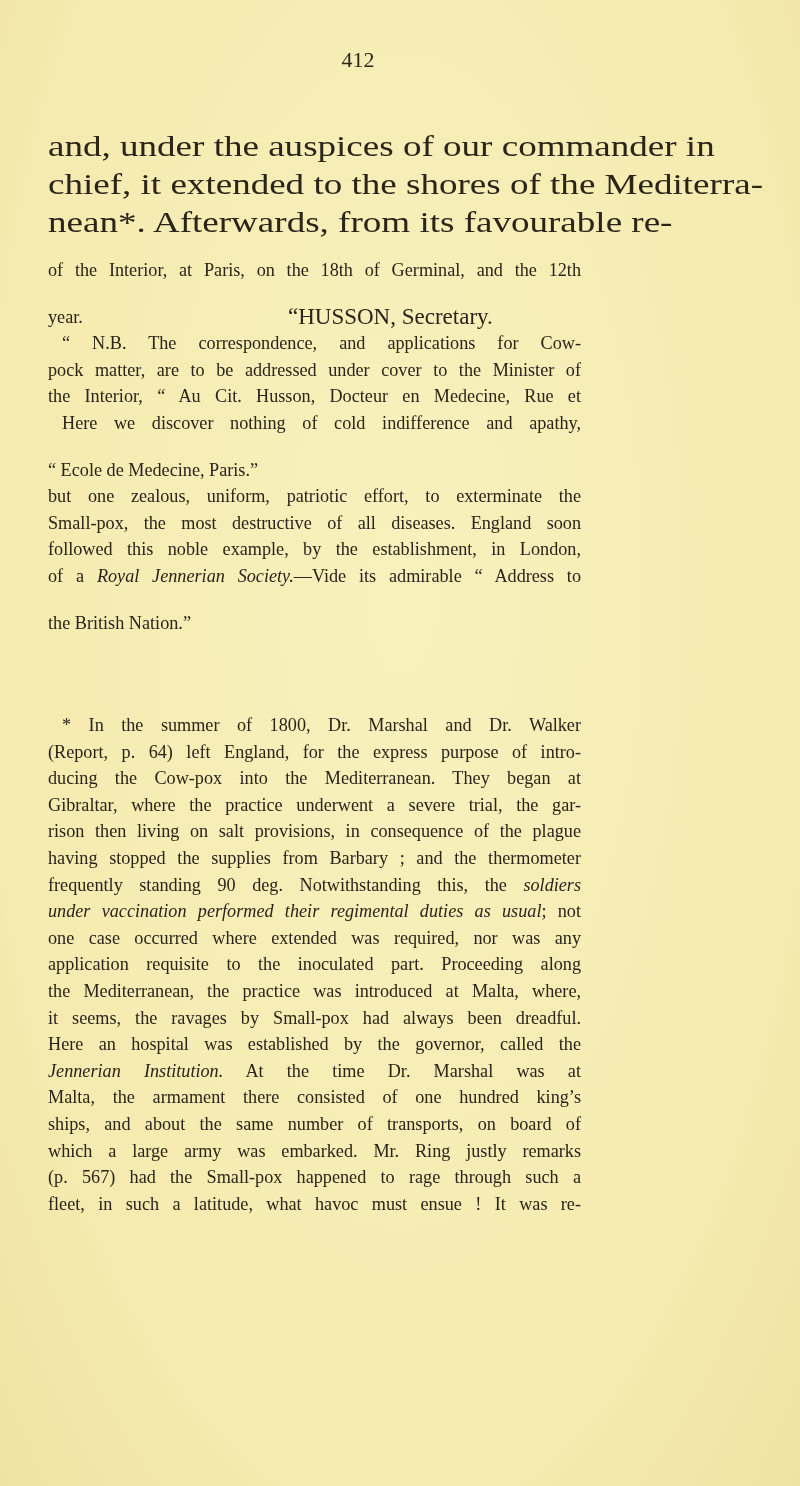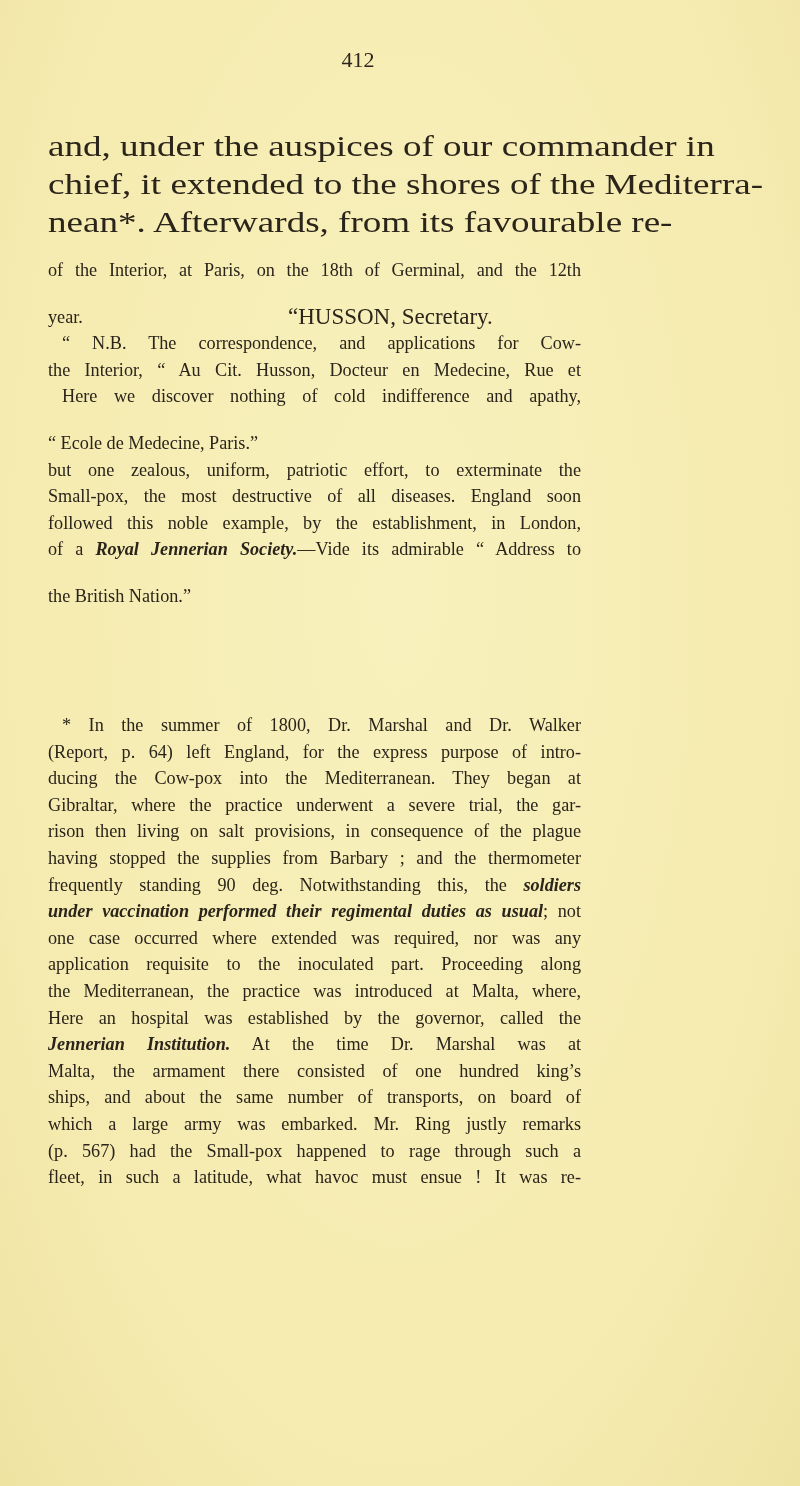--- a/index.html
+++ b/index.html
@@ -26,40 +26,41 @@
     position: absolute; left: 48px; width: 533px;
     font-size: 18.2px; line-height: 26.6px;
     transform-origin: 0 0; transform: scaleX(1.0);
   }
   .note-block .line { display: block; white-space: nowrap; text-align: justify; text-align-last: justify; height: 26.6px; }
   .note-block .line.last { text-align-last: left; margin-top: 20px; }
   .note-top { top: 257px; }
   .note-footnote { top: 712px; }
   .ind { padding-left: 14px; }
   .ind2 { padding-left: 14px; }
-  i { font-style: italic; font-weight: bold; }
+  i { font-style: italic; }
 </style>
 </head>
 <body>
 
 <div class="page-number">412</div>
 
 <div class="main-text">
   <span class="line">and, under the auspices of our commander in</span>
   <span class="line">chief, it extended to the shores of the Mediterra-</span>
   <span class="line">nean*.  Afterwards, from its favourable re-</span>
 </div>
 
 <div class="note-block note-top">
   <span class="line">of the Interior, at Paris, on the 18th of Germinal, and the 12th</span>
   <span class="line last" style="position:relative">
     <span>year.</span>
     <span style="position:absolute;left:240px;font-size:23px;">“HUSSON, Secretary.</span>
   </span>
   <span class="line ind">“ N.B. The correspondence, and applications for Cow-</span>
+  <span class="line">pock matter, are to be addressed under cover to the Minister of</span>
   <span class="line">the Interior, “ Au Cit. Husson, Docteur en Medecine, Rue et</span>
   <span class="line ind">Here we discover nothing of cold indifference and apathy,</span>
   <span class="line last">“ Ecole de Medecine, Paris.”</span>
   <span class="line">but one zealous, uniform, patriotic effort, to exterminate the</span>
   <span class="line">Small-pox, the most destructive of all diseases. England soon</span>
   <span class="line">followed this noble example, by the establishment, in London,</span>
   <span class="line">
     <span>of a</span>
     <i>Royal Jennerian Society.</i><span>—Vide its admirable “ Address to</span>
   </span>
@@ -76,20 +77,21 @@
   <span class="line">
     <span>frequently standing 90 deg. Notwithstanding this, the</span>
     <i>soldiers</i>
   </span>
   <span class="line">
     <i>under vaccination performed their regimental duties as usual</i><span>; not</span>
   </span>
   <span class="line">one case occurred where extended was required, nor was any</span>
   <span class="line">application requisite to the inoculated part. Proceeding along</span>
   <span class="line">the Mediterranean, the practice was introduced at Malta, where,</span>
+  <span class="line">it seems, the ravages by Small-pox had always been dreadful.</span>
   <span class="line">Here an hospital was established by the governor, called the</span>
   <span class="line">
     <i>Jennerian Institution.</i>
     <span>At the time Dr. Marshal was at</span>
   </span>
   <span class="line">Malta, the armament there consisted of one hundred king’s</span>
   <span class="line">ships, and about the same number of transports, on board of</span>
   <span class="line">which a large army was embarked. Mr. Ring justly remarks</span>
   <span class="line">(p. 567) had the Small-pox happened to rage through such a</span>
   <span class="line">fleet, in such a latitude, what havoc must ensue ! It was re-</span>

